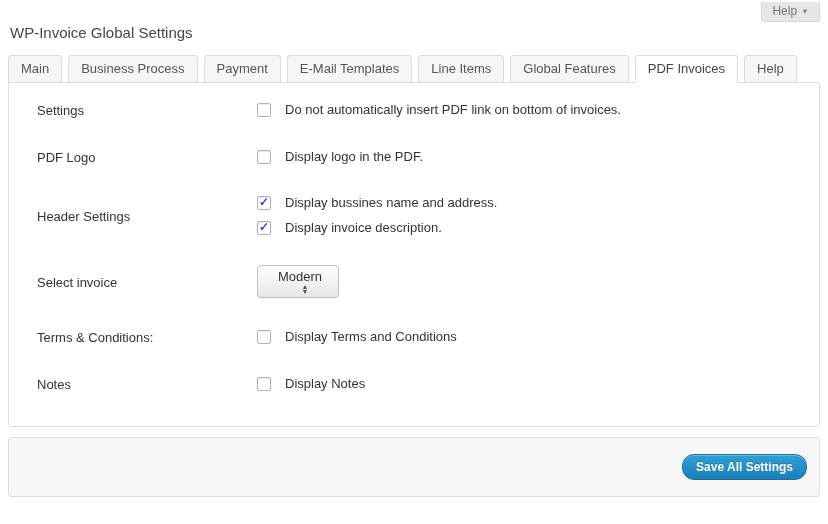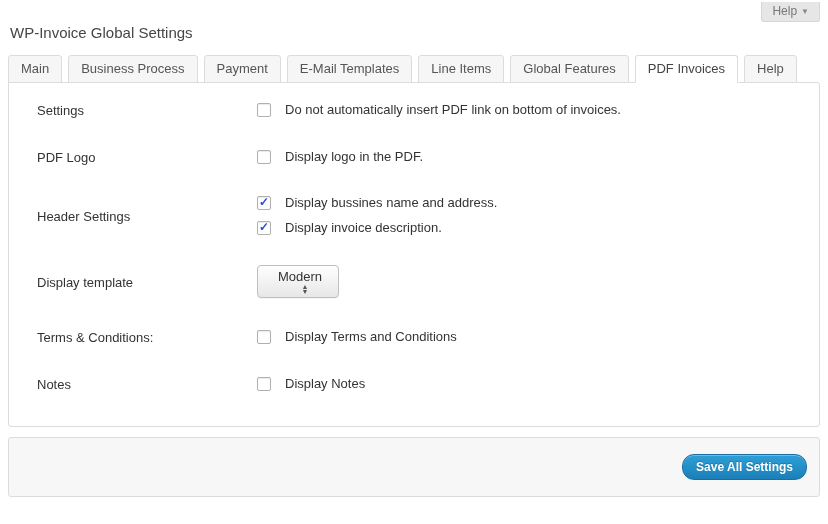--- a/index.html
+++ b/index.html
@@ -212,21 +212,21 @@
         <span>Display bussines name and address.</span>
       </div>
       <div class="field-line">
         <span class="cb checked"></span>
         <span>Display invoice description.</span>
       </div>
     </div>
   </div>
 
   <div class="row">
-    <div class="row-label">Display template</div>
+    <div class="row-label">Select invoice</div>
     <div class="row-fields">
       <div class="select">
         <span>Modern</span>
         <span class="arrows">
             <span>▲</span>
             <span>▼</span>
           </span>
       </div>
     </div>
   </div>

